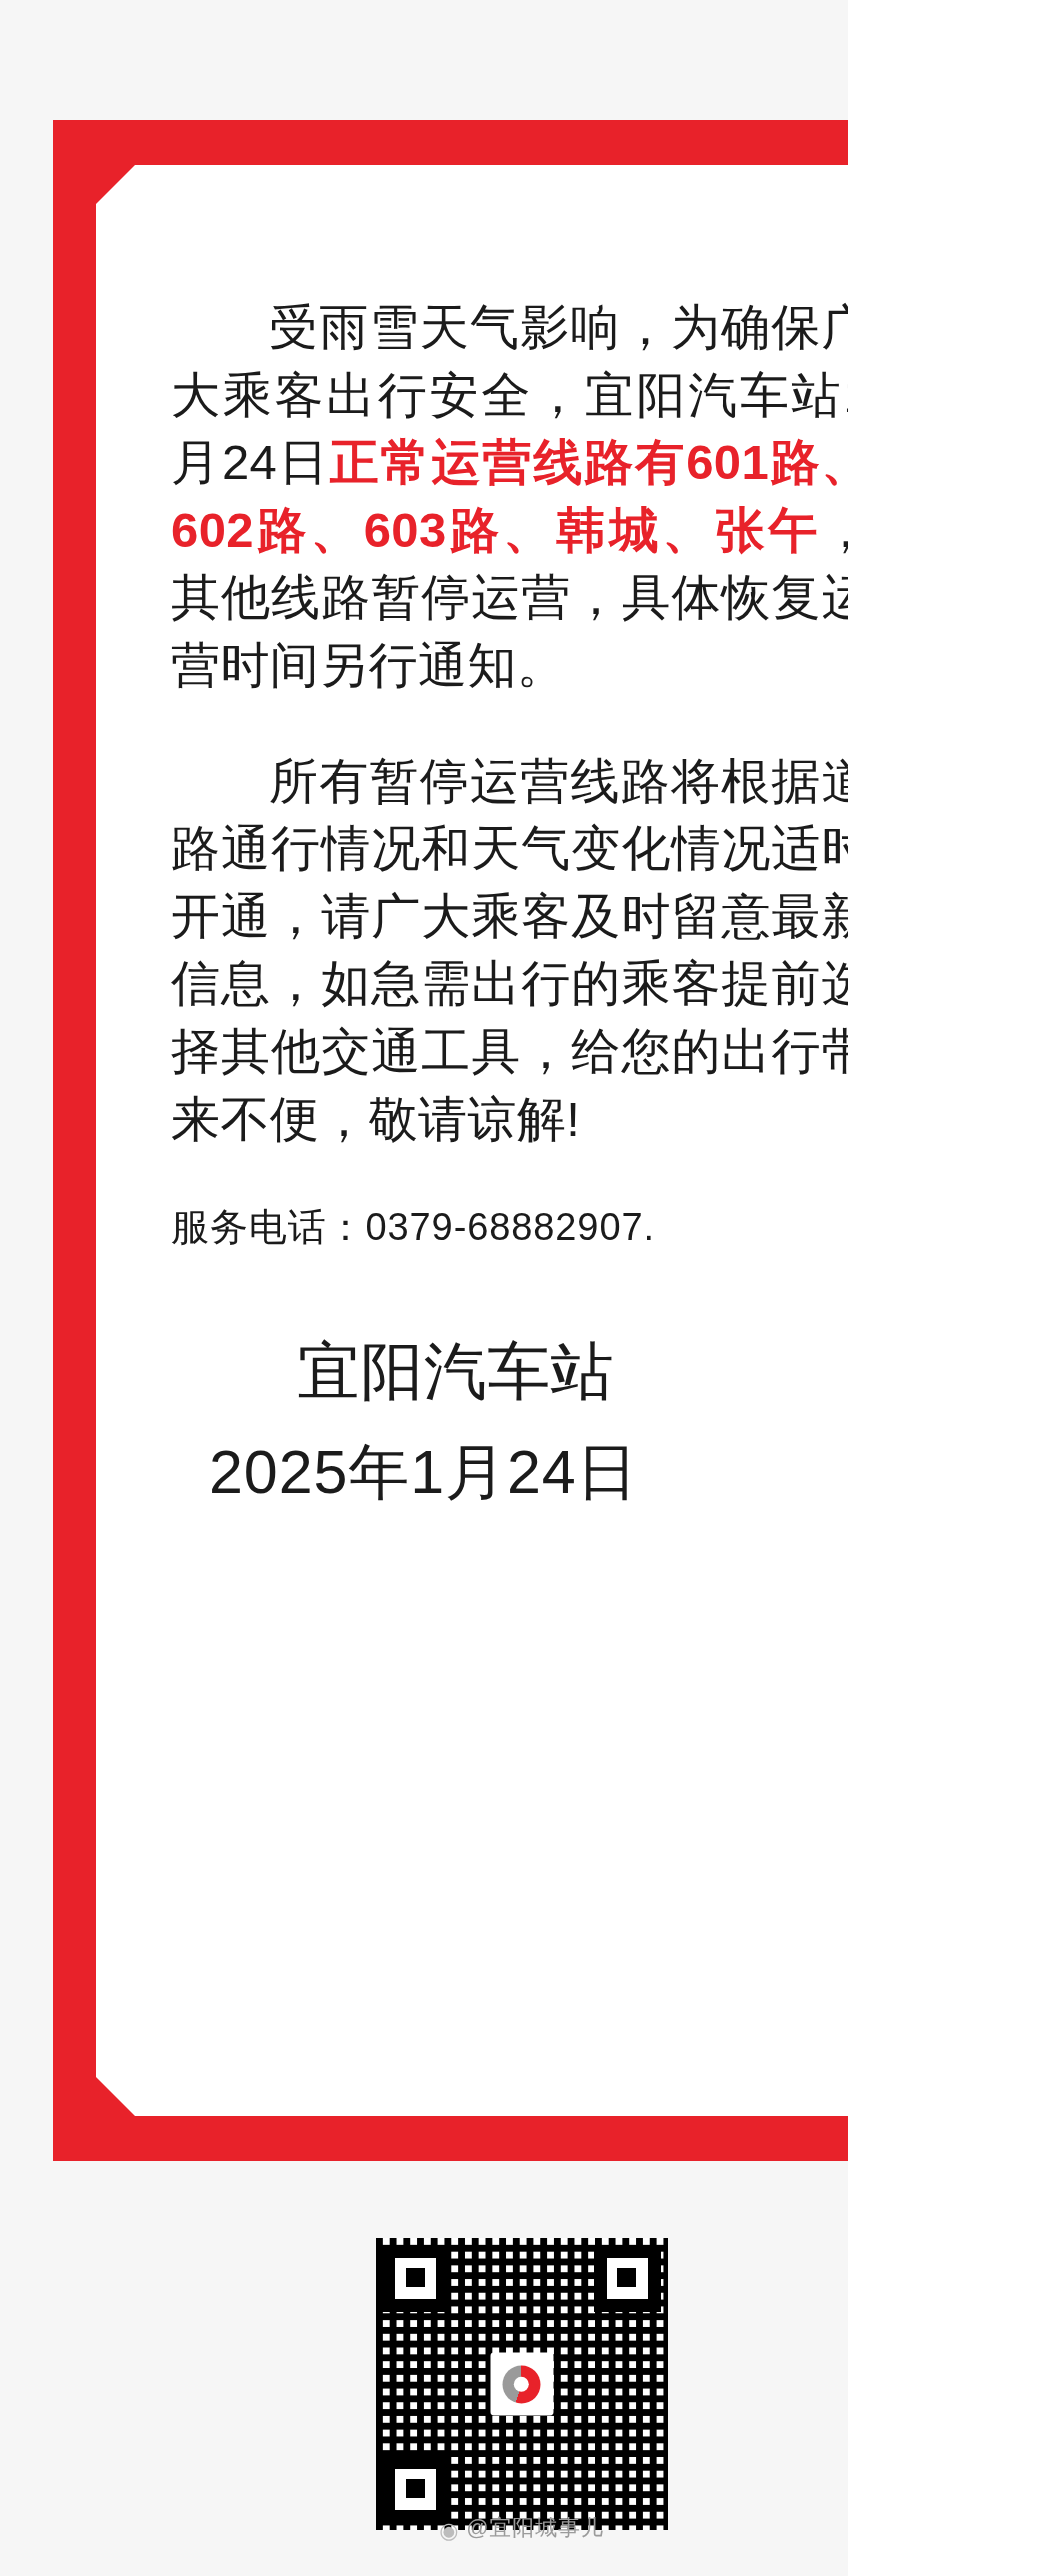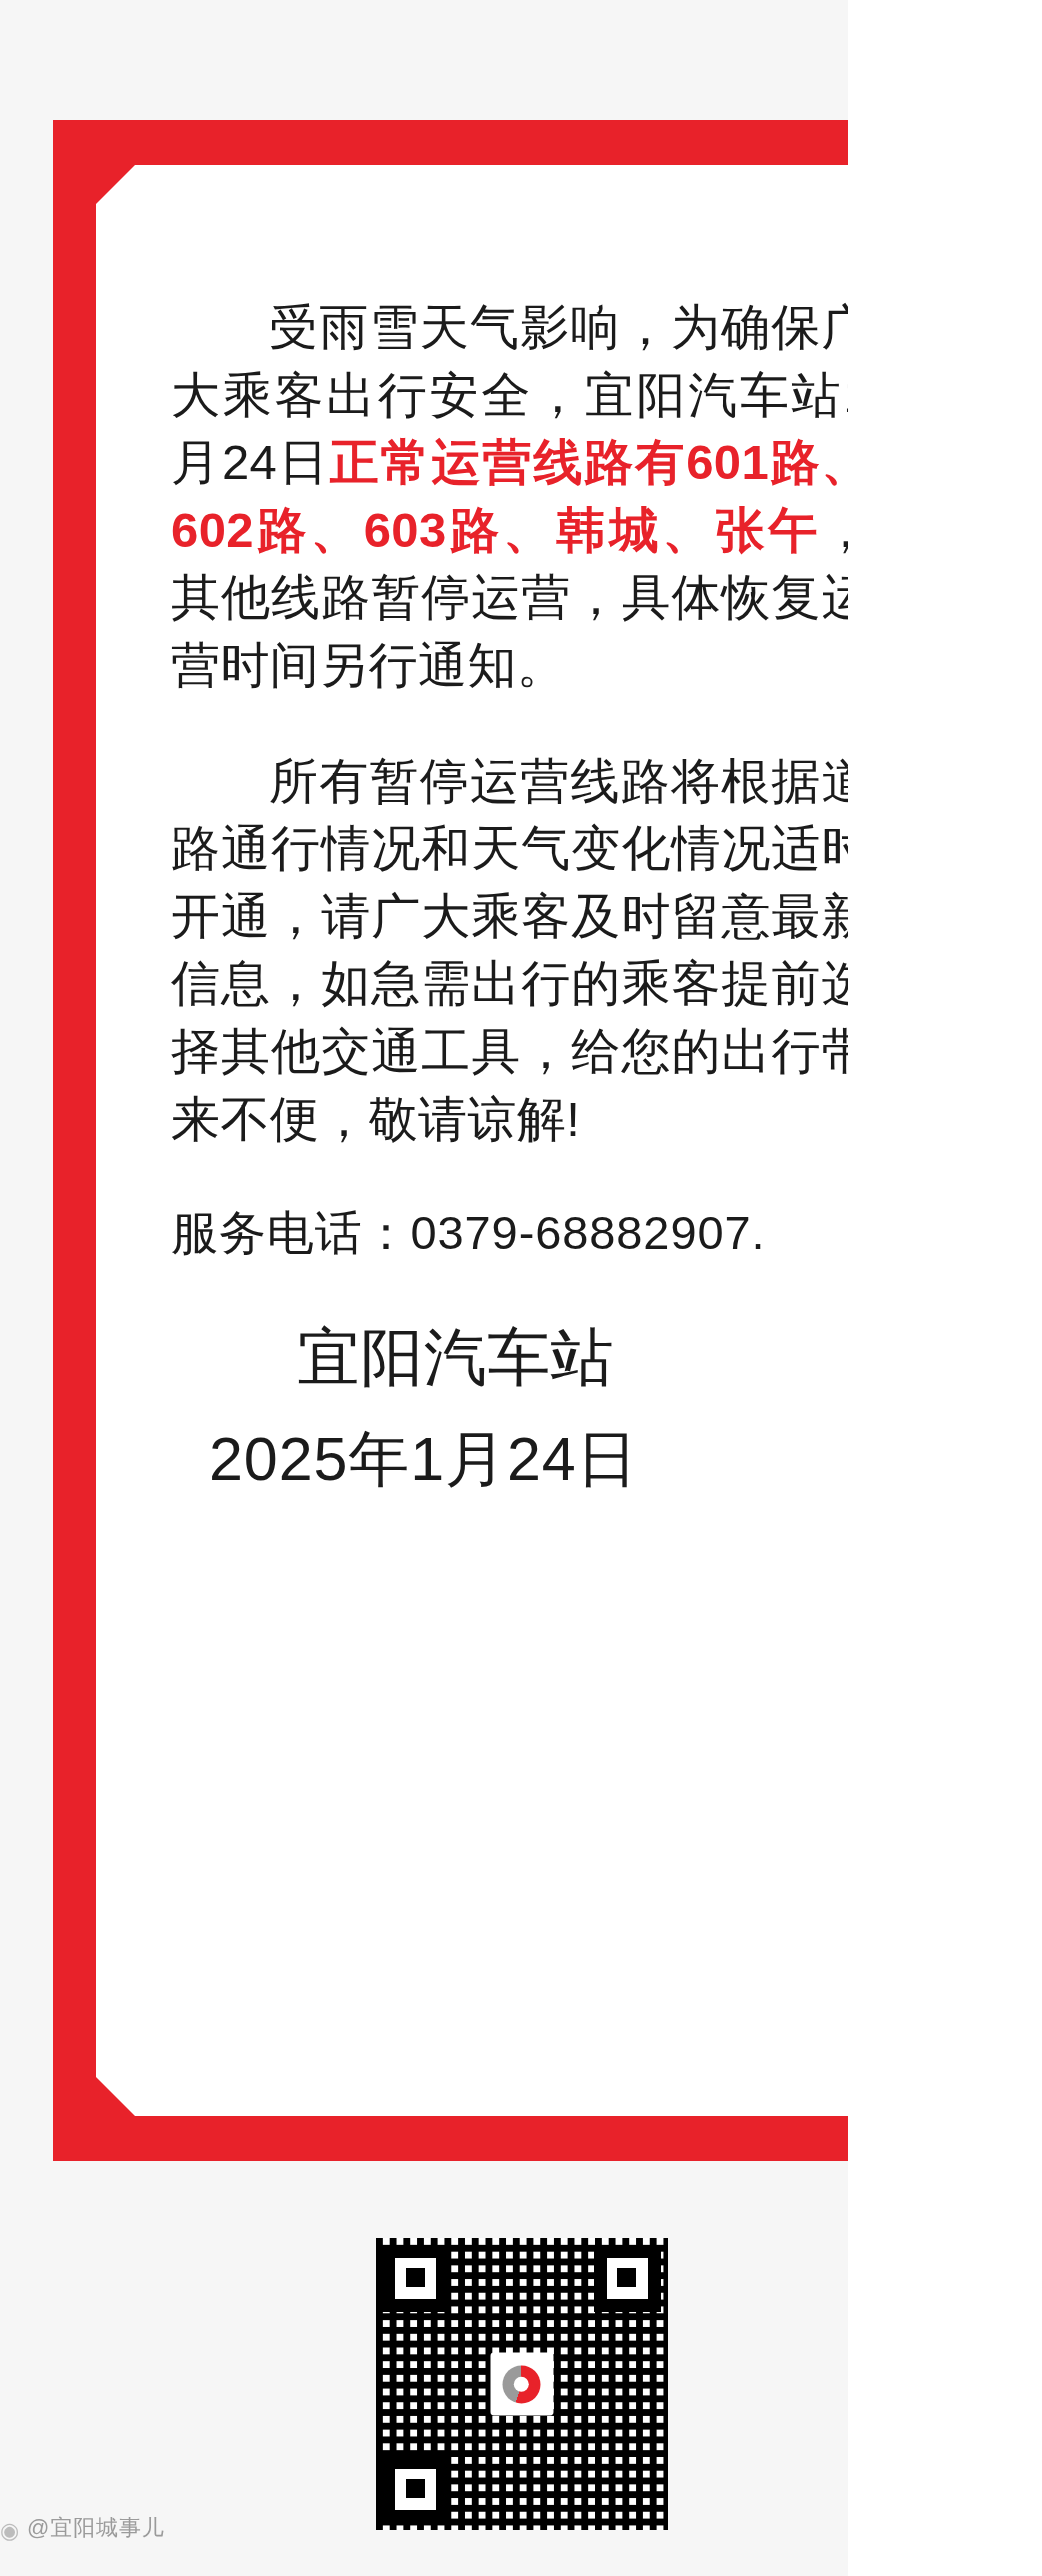--- a/index.html
+++ b/index.html
@@ -72,23 +72,23 @@
   }
   .para {
     margin: 0 0 48px 0;
     text-indent: 2em;
   }
   .hl {
     color: #e8222a;
     font-weight: bold;
   }
   .phone {
-    margin: 0 0 48px 0;
+    margin: 0 0 74px 0;
     text-indent: 0;
-    font-size: 47px;
+    font-size: 38px;
     letter-spacing: 0.9px;
   }
   .sign {
     margin: 0;
     text-indent: 2em;
     font-size: 63px;
   }
   .sign-date {
     margin: 15.4px 0 0 0;
     text-indent: 0;
@@ -165,20 +165,21 @@
     background: #fff;
     border-radius: 50%;
   }
 
   
   .footer {
     position: absolute;
     left: 0;
     top: 2513px;
     width: 1043px;
+    text-align: center;
     color: #9b9b9b;
     font-size: 22px;
     letter-spacing: 0.9px;
   }
   .footer .wb-icon {
     display: inline-block;
     vertical-align: -2.6px;
     margin-right: 6.9px;
     color: #bcbcbc;
     font-size: 22px;

